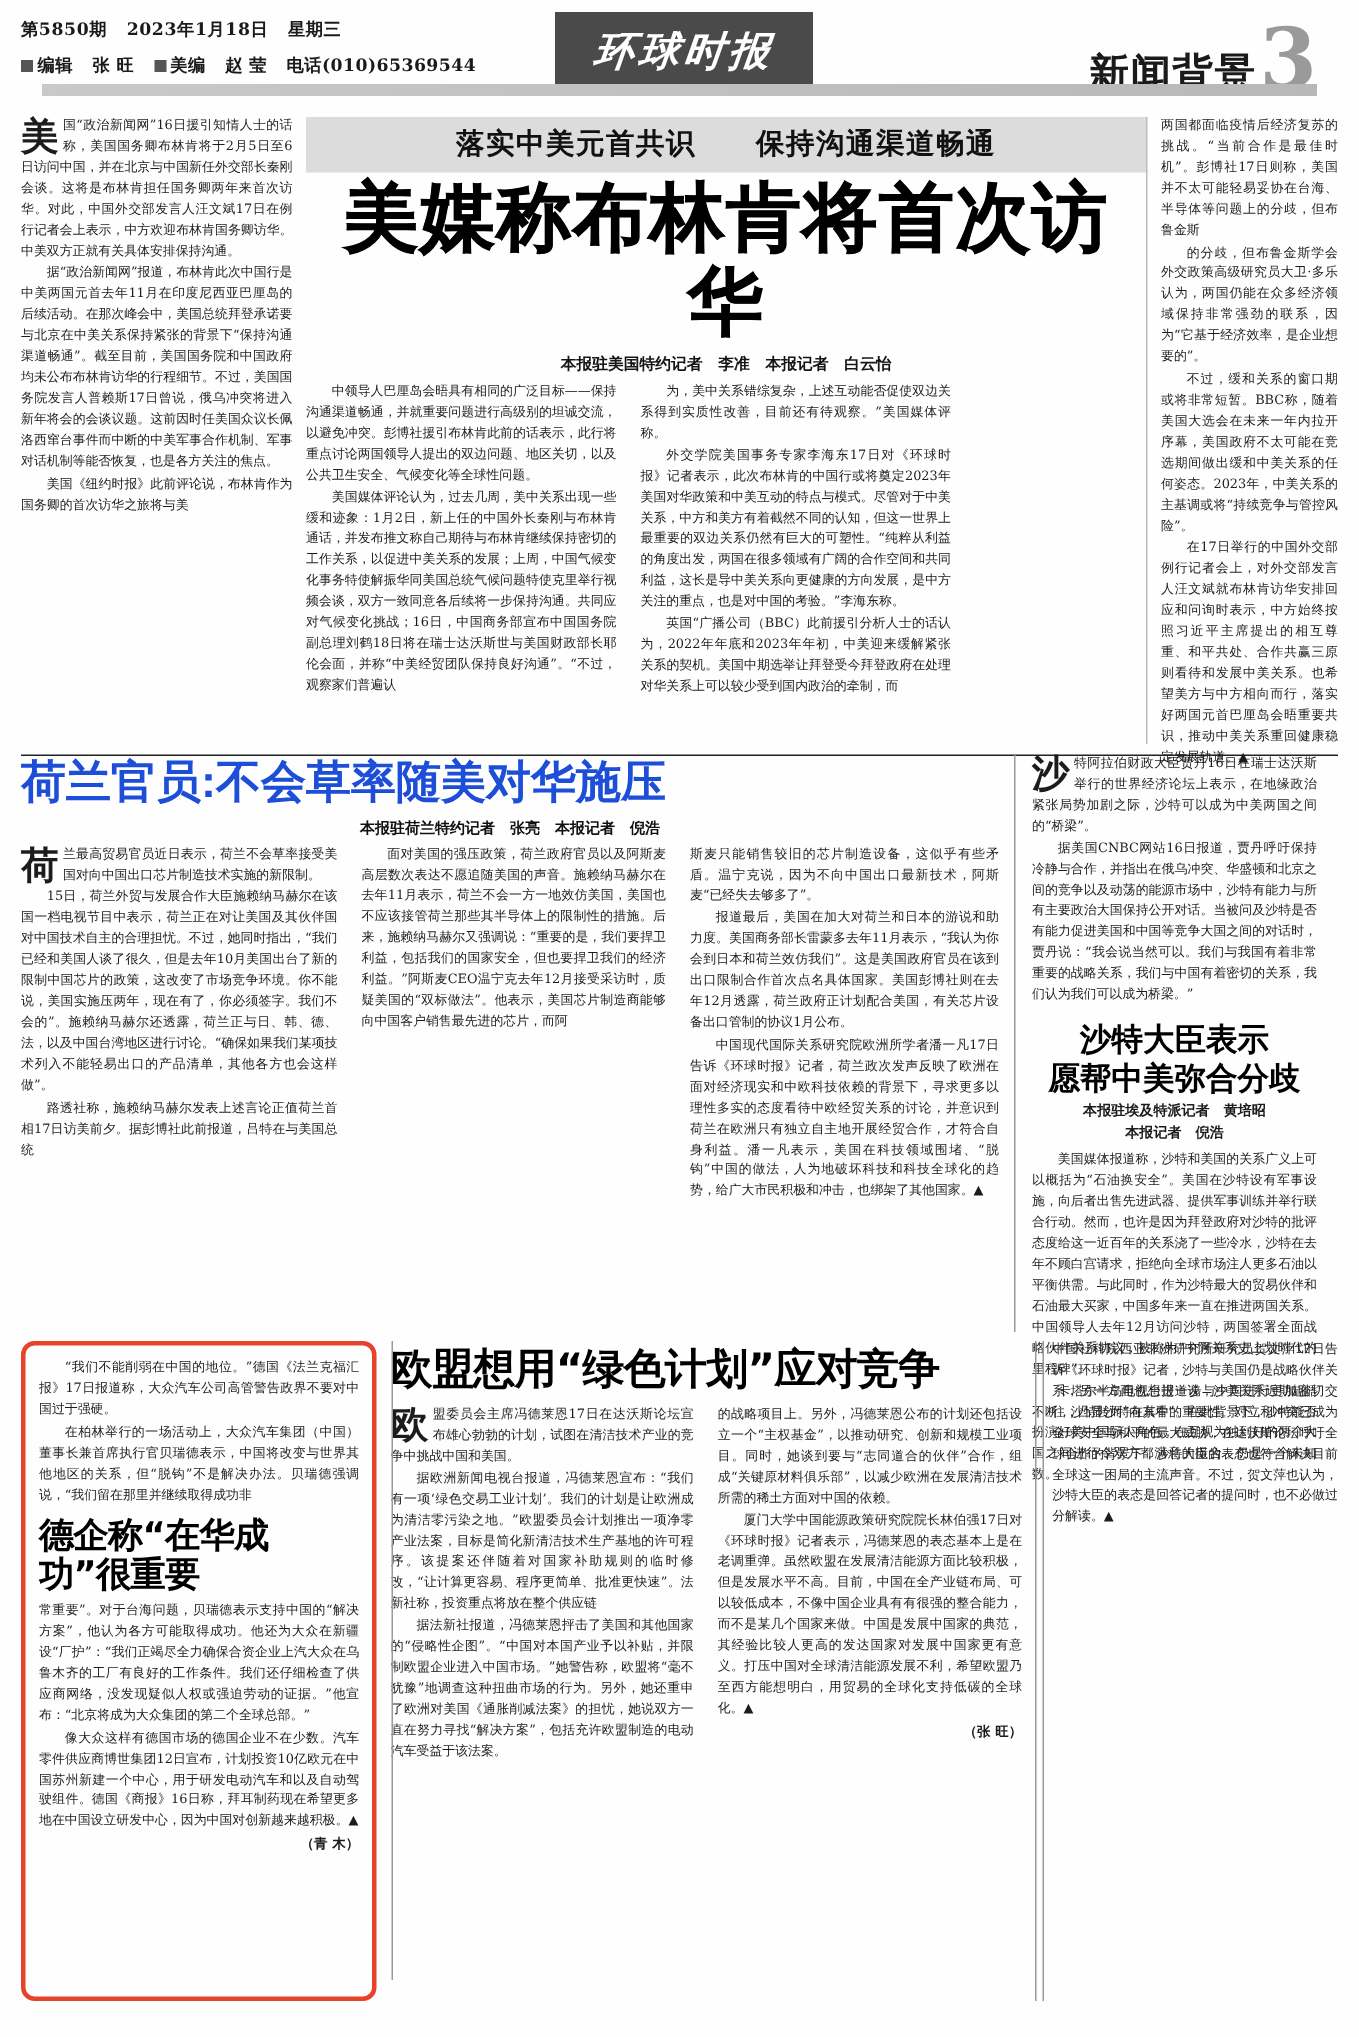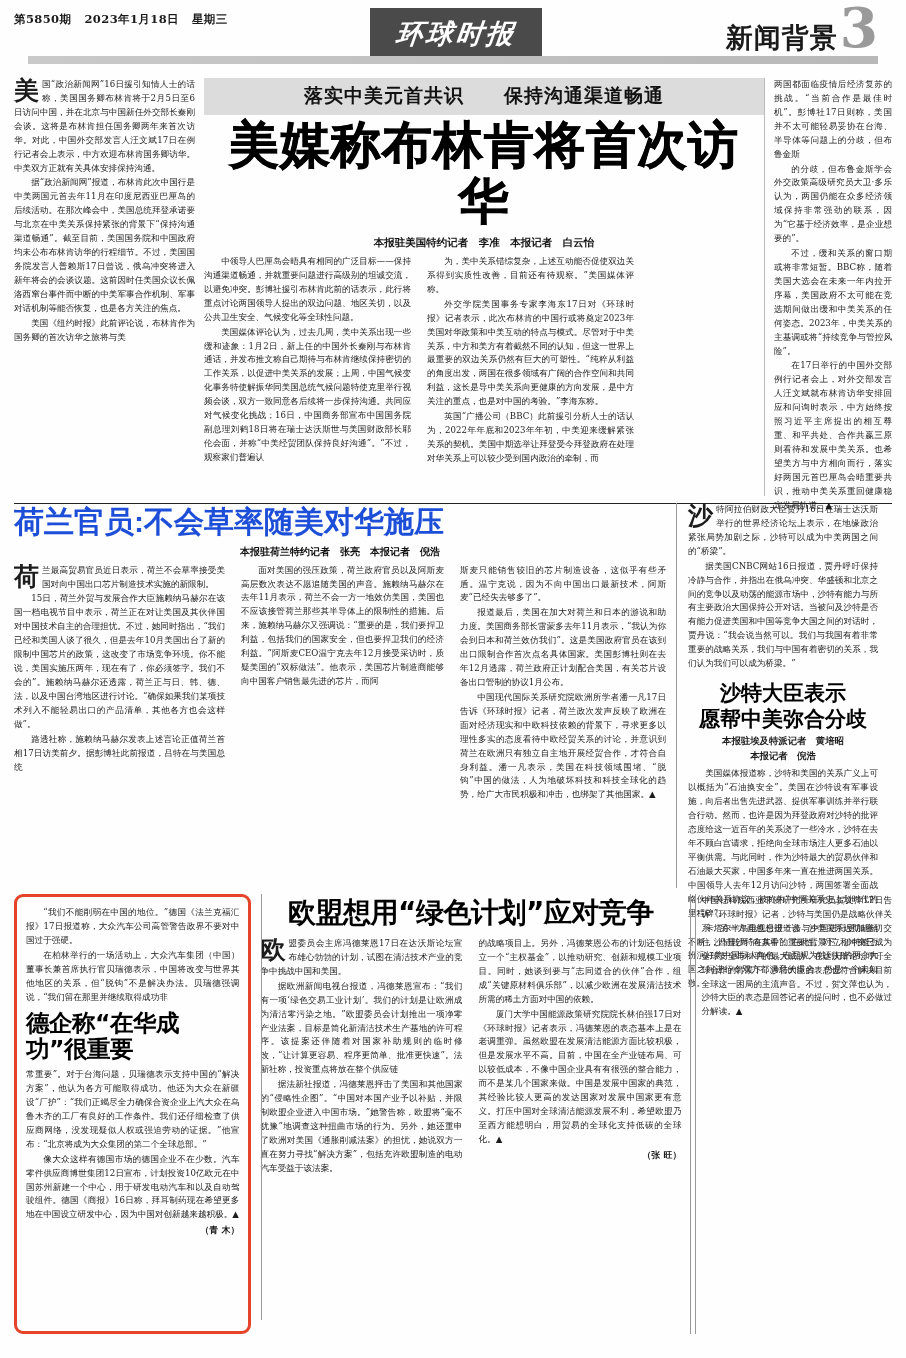--- a/index.html
+++ b/index.html
@@ -69,21 +69,21 @@
     font-weight: bold;
     font-family: "DejaVu Serif", "Liberation Serif", serif;
     letter-spacing: 3px;
     font-style: italic;
     transform: skewX(-6deg);
   }
 
   .mast-right {
     position: absolute;
     right: 14px;
-    top: 7px;
+    top: 18px;
     display: flex;
     align-items: baseline;
   }
   .mast-section {
     font-size: 27px;
     font-weight: bold;
     letter-spacing: 1px;
     color: #1a1a1a;
     font-family: "DejaVu Serif", serif;
   }
@@ -218,21 +218,21 @@
     margin: 6px 0 5px;
     line-height: 1.1;
     font-family: "DejaVu Sans", "Liberation Sans", sans-serif;
     color: #000;
   }
   .sec3-mid { width: 430px; padding-right: 9px; }
   .sec3-right { width: 202px; padding-left: 10px; border-left: 1px solid #999; }
   .head3 {
     font-size: 28px;
     font-weight: bold;
-    text-align: center;
+    text-align: left;
     margin-bottom: 5px;
     font-family: "DejaVu Sans", "Liberation Sans", sans-serif;
     color: #000;
     letter-spacing: -0.5px;
   }
   .sign { text-align: right; font-weight: bold; font-size: 9px; }
   .vline-sec3 {
     position: absolute;
     left: 247px; top: 0; bottom: 14px;
     width: 1px; background: #999;
@@ -245,20 +245,23 @@
 </style>
 </head>
 <body>
 
 <div class="page">
 
   <div class="masthead">
     <div class="mast-left">
       <div class="mast-line1">
         <span>第5850期</span><span class="mast-sp"></span><span>2023年1月18日</span><span class="mast-sp"></span><span>星期三</span>
+      </div>
+      <div class="mast-line2">
+        <span class="sqr"></span><span>编辑</span><span class="mast-sp"></span><span>张 旺</span><span class="mast-sp"></span><span class="sqr"></span><span>美编</span><span class="mast-sp"></span><span>赵 莹</span><span class="mast-sp"></span><span>电话(010)65369544</span>
       </div>
     </div>
 
     <div class="mast-logo">
       <span class="mast-logo-text">环球时报</span>
     </div>
 
     <div class="mast-right">
       <span class="mast-section">新闻背景</span>
       <span class="mast-pageno">3</span>

